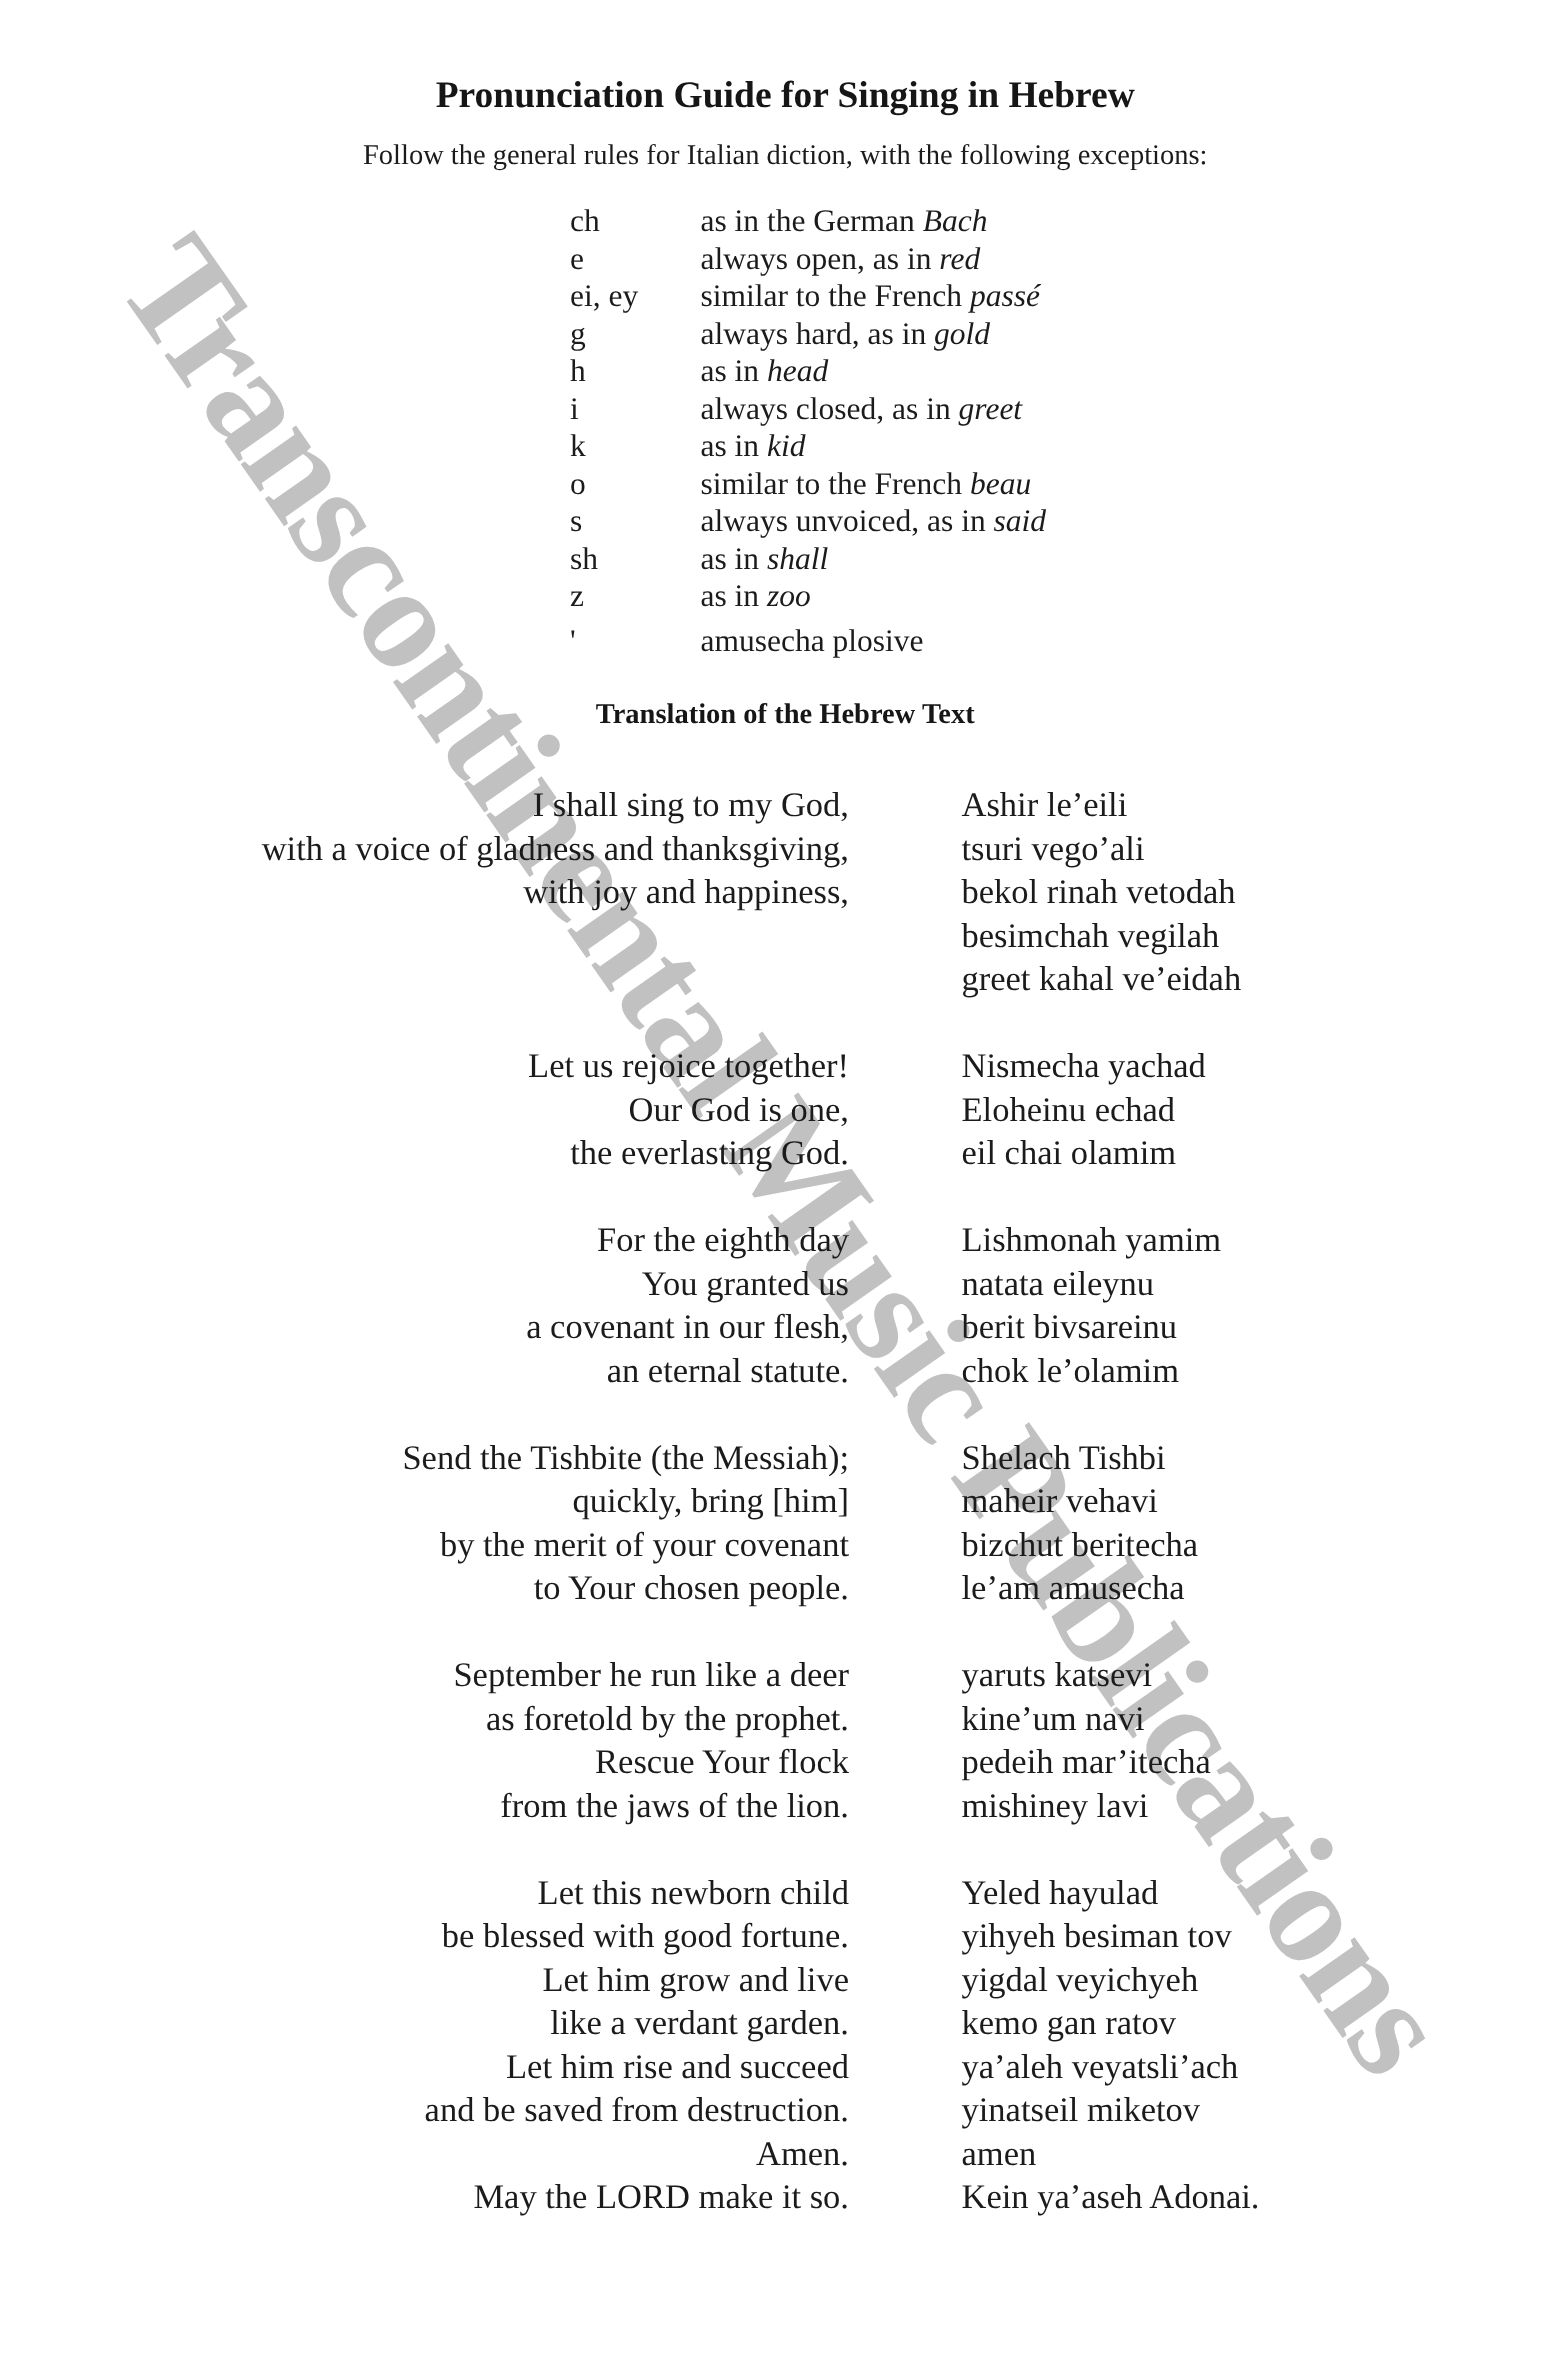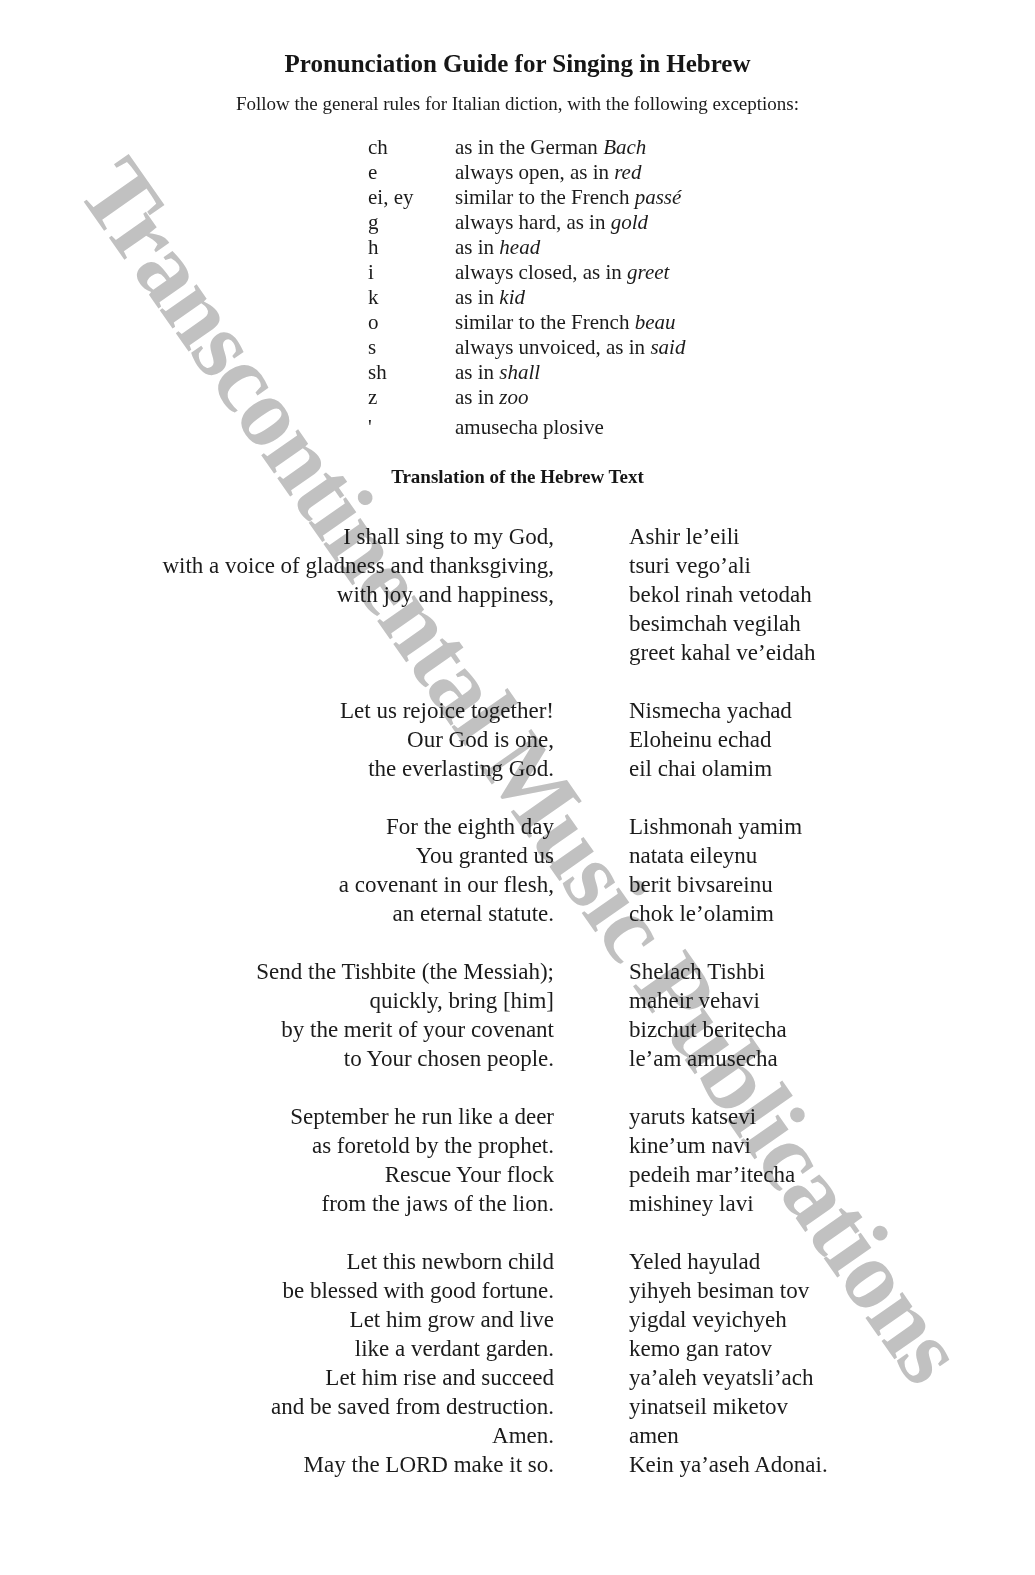--- a/index.html
+++ b/index.html
@@ -18,21 +18,21 @@
     top:770px;
     transform:translate(-50%,-50%) rotate(55deg);
     font-size:98px;
     font-weight:700;
     letter-spacing:-2px;
     color:#c1c1c1;
     white-space:nowrap;
     z-index:0;
     user-select:none;
   }
-  .content{position:relative;z-index:1;}
+  .content{position:relative;z-index:1;padding-left:12px;}
   .doc-title{
     margin:50px 0 0;
     text-align:center;
     font-size:25px;
     font-weight:700;
     color:#161616;
   }
   .intro{
     margin:15px 0 0;
     text-align:center;

